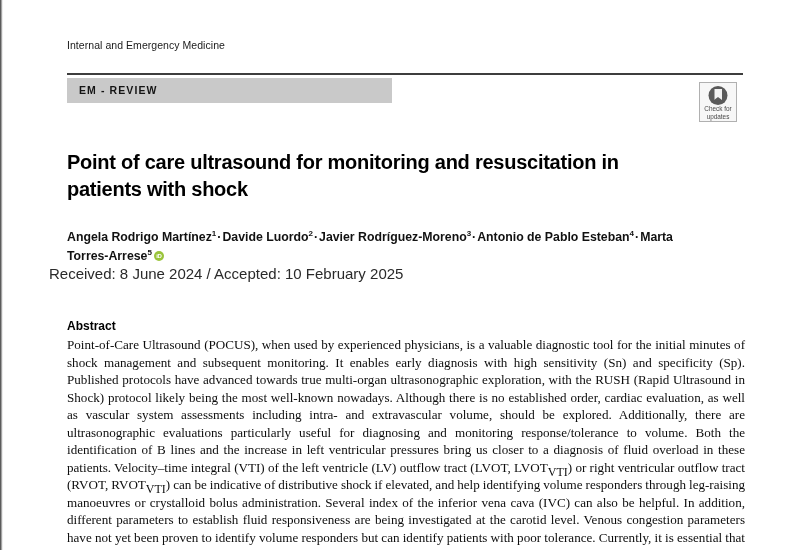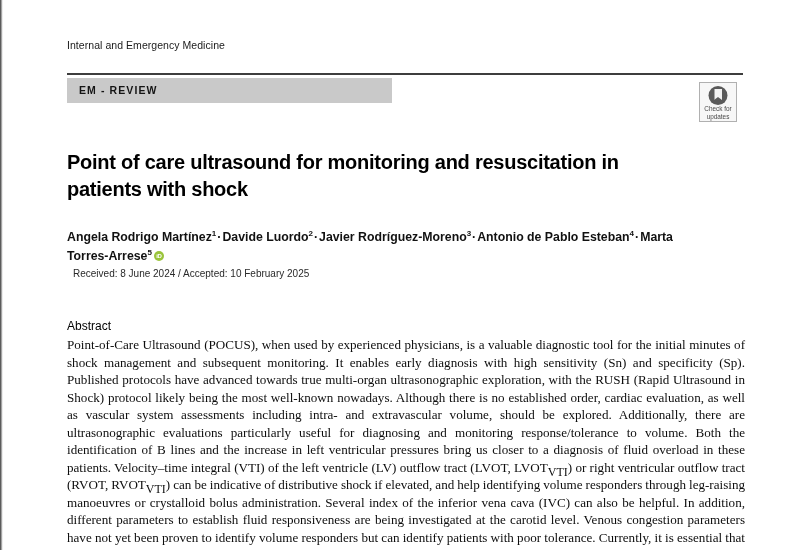--- a/index.html
+++ b/index.html
@@ -170,36 +170,36 @@
     font-weight: bold;
     color: #ffffff;
     line-height: 10px;
     text-align: center;
     letter-spacing: -0.3px;
   }
 
   
   .pubinfo {
     position: absolute;
-    left: 73px;
+    left: 49px;
     top: 267px;
     width: 640px;
-    font-size: 10px;
+    font-size: 15px;
     line-height: 13.5px;
     color: #2a2a2a;
   }
   .pubinfo span { display: block; }
 
   
   .abstract-heading {
     position: absolute;
     left: 67px;
     top: 319px;
     font-size: 12px;
-    font-weight: normal;
+    font-weight: bold;
     color: #000000;
   }
   .abstract-body {
     position: absolute;
     left: 67px;
     top: 336px;
     width: 678px;
     font-family: "Liberation Serif", serif;
     font-size: 13.1px;
     line-height: 17.55px;

